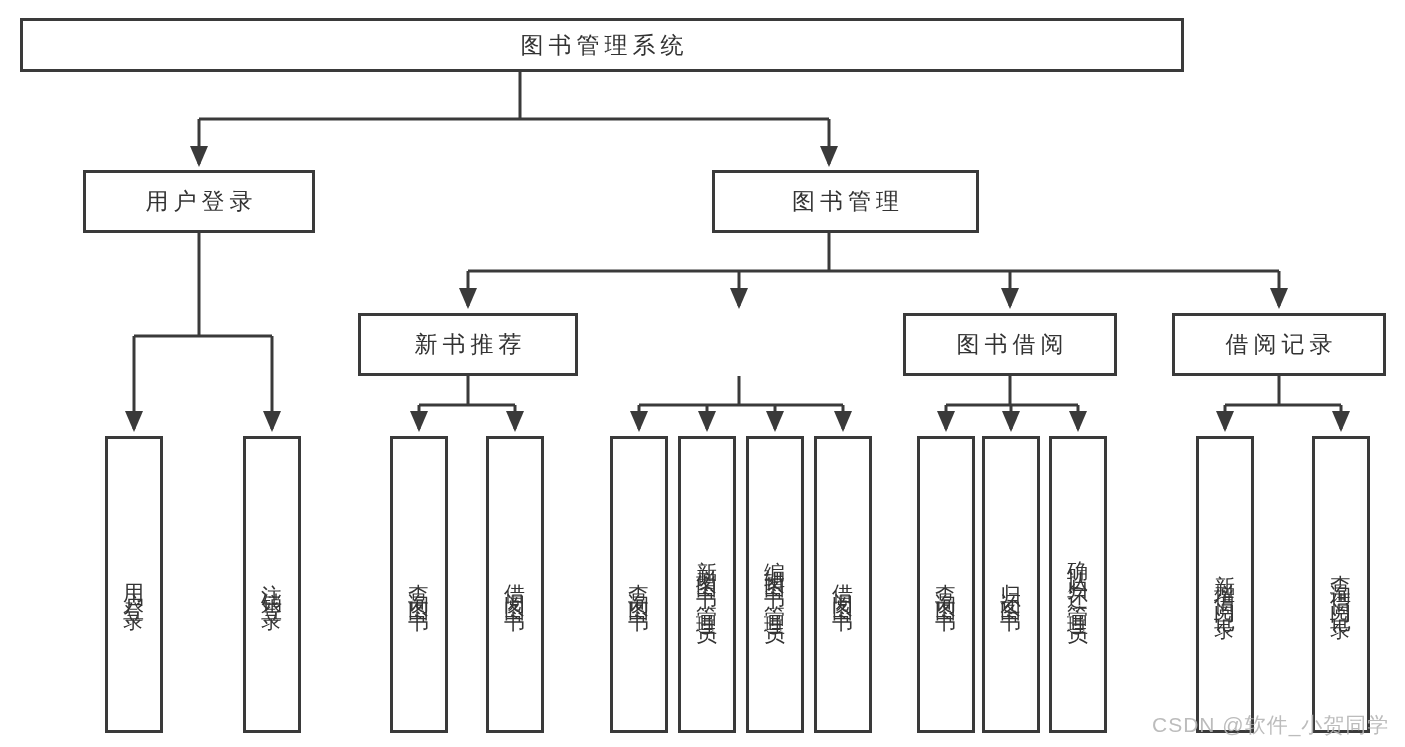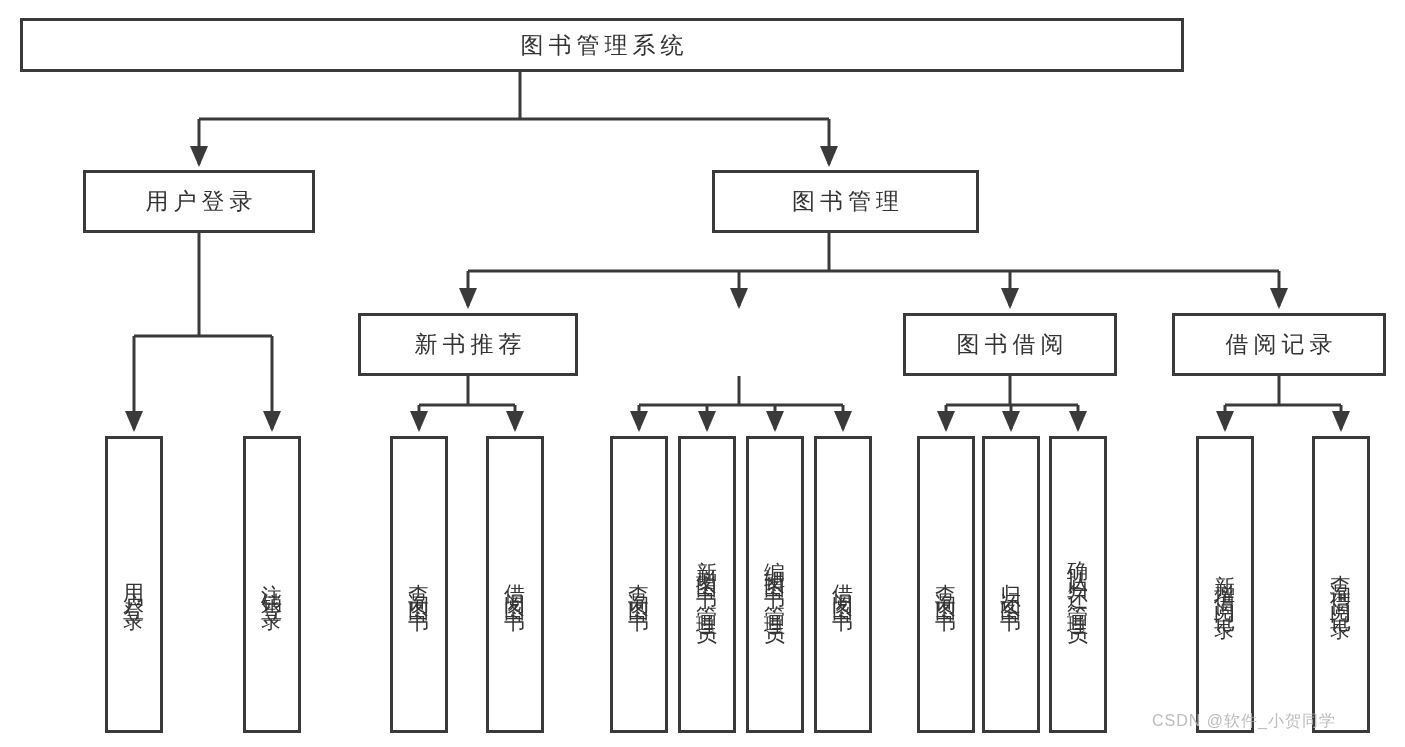--- a/index.html
+++ b/index.html
@@ -29,21 +29,21 @@
     text-align:center;
   }
   .h{font-size:23px;letter-spacing:5px;text-indent:5px;white-space:nowrap;}
   .v{
     writing-mode:vertical-rl;
     font-size:21px;letter-spacing:9px;
     line-height:1.0;
   }
   .watermark{
     position:absolute;left:1152px;top:711px;z-index:5;
-    font-size:16px;letter-spacing:1px;white-space:nowrap;
+    font-size:21px;letter-spacing:1px;white-space:nowrap;
     color:var(--watermark);
     opacity:0.9;
   }
 </style>
 </head>
 <body>
 
 <div class="stage">
 
   <svg class="connectors" width="1405" height="747" viewBox="0 0 1405 747">

